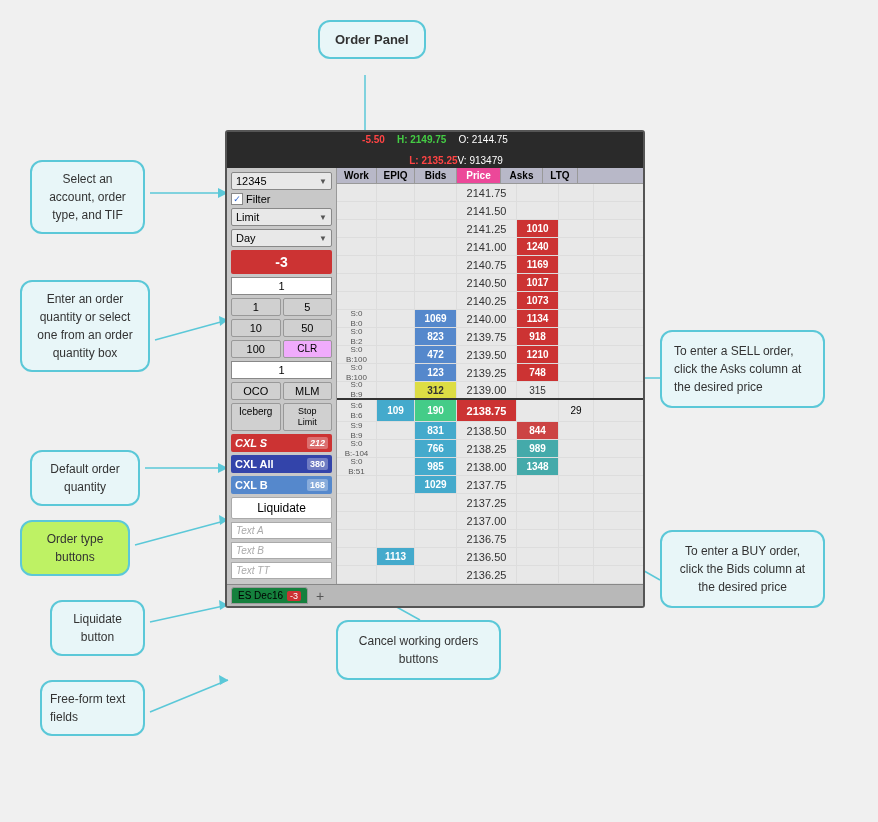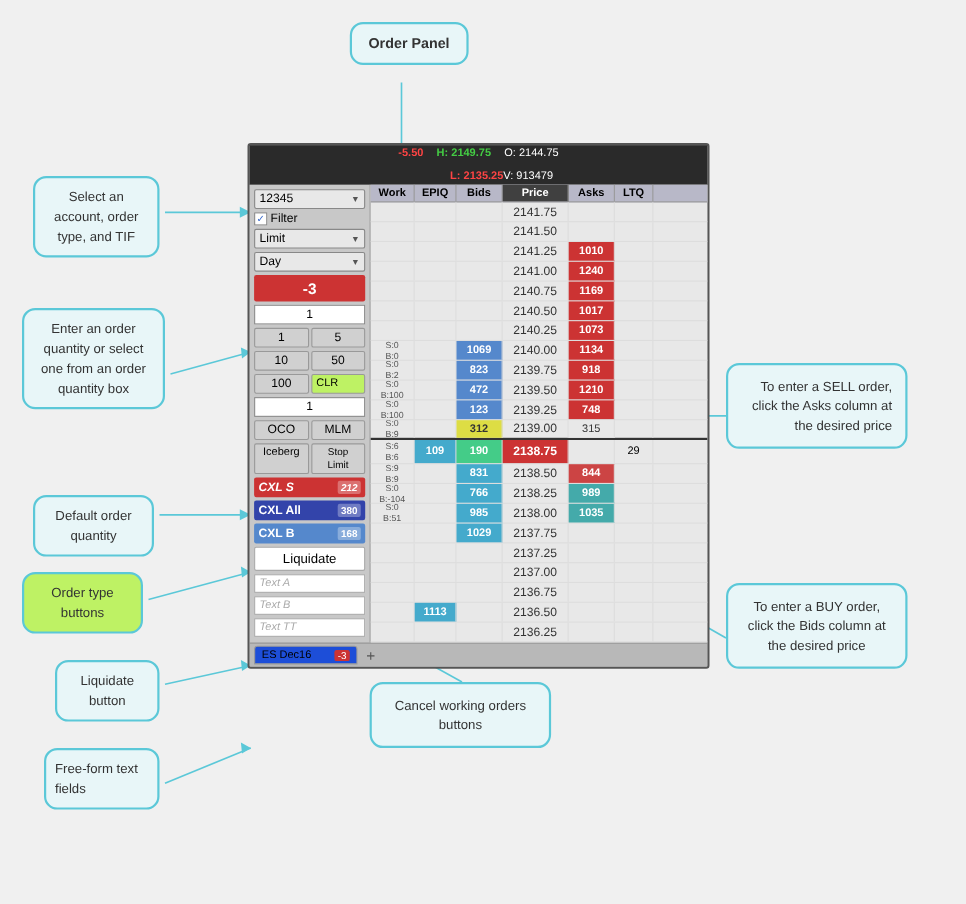--- a/index.html
+++ b/index.html
@@ -142,25 +142,25 @@
       background: #d0d0d0;
       border: 1px solid #999;
       border-radius: 2px;
       font-size: 11px;
       text-align: center;
       padding: 2px 4px;
       cursor: pointer;
       flex: 1;
     }
     .btn-gray-clr {
-      background: #bef264;
+      background: #f0abfc;
       border: 1px solid #999;
       border-radius: 2px;
       font-size: 10px;
-      text-align: left;
+      text-align: center;
       padding: 2px 4px;
       cursor: pointer;
       flex: 1;
     }
 
     .btn-cxl-s {
       background: #cc3333;
       color: white;
       font-weight: bold;
       font-size: 11px;
@@ -236,21 +236,21 @@
       border-bottom: 1px solid #999;
     }
     .lh-cell {
       padding: 2px 3px;
       text-align: center;
       border-right: 1px solid #999;
     }
     .lh-work { width: 40px; }
     .lh-epiq { width: 38px; }
     .lh-bids { width: 42px; }
-    .lh-price { width: 60px; background: #404040; color: white; }
+    .lh-price { width: 44px; background: #ec4899; color: white; }
     .lh-asks { width: 42px; }
     .lh-ltq { width: 35px; }
 
     .ladder-row {
       display: flex;
       border-bottom: 1px solid #ddd;
       height: 18px;
     }
     .lr-cell {
       display: flex;
@@ -280,29 +280,29 @@
     
     .tab-bar {
       background: #b8b8b8;
       border-top: 1px solid #888;
       display: flex;
       align-items: center;
       padding: 2px 4px;
       gap: 4px;
     }
     .tab-item {
-      background: #1d4ed8;
+      background: #15803d;
       border: 1px solid #999;
       border-radius: 3px 3px 0 0;
       font-size: 10px;
       padding: 2px 6px;
       cursor: pointer;
       display: flex;
       align-items: center;
-      gap: 21px;
+      gap: 4px;
     }
     .tab-badge-red {
       background: #cc3333;
       color: white;
       font-size: 9px;
       padding: 0 3px;
       border-radius: 2px;
     }
     .tab-add {
       font-size: 14px;
@@ -444,21 +444,21 @@
       position: absolute;
       top: 330px;
       left: 660px;
       width: 165px;
       background: #e8f6f8;
       border: 2px solid #5bc8d8;
       border-radius: 12px;
       padding: 10px 12px;
       font-size: 12px;
       color: #333;
-      text-align: right;
+      text-align: left;
       line-height: 1.5;
     }
 
     .callout-right-buy {
       position: absolute;
       top: 530px;
       left: 660px;
       width: 165px;
       background: #e8f6f8;
       border: 2px solid #5bc8d8;
@@ -822,21 +822,21 @@
         <div class="lr-cell lr-price price-normal">2138.25</div>
         <div class="lr-cell lr-asks highlight-teal">989</div>
         <div class="lr-cell lr-ltq"></div>
       </div>
 
       <div class="ladder-row">
         <div class="lr-cell lr-work" style="font-size:8px; color:#555; text-align:center; line-height:1.2;">S:0<br>B:51</div>
         <div class="lr-cell lr-epiq"></div>
         <div class="lr-cell lr-bids bids-cyan">985</div>
         <div class="lr-cell lr-price price-normal">2138.00</div>
-        <div class="lr-cell lr-asks highlight-teal">1035</div>
+        <div class="lr-cell lr-asks highlight-teal">1348</div>
         <div class="lr-cell lr-ltq"></div>
       </div>
 
       <div class="ladder-row">
         <div class="lr-cell lr-work"></div>
         <div class="lr-cell lr-epiq"></div>
         <div class="lr-cell lr-bids bids-cyan">1029</div>
         <div class="lr-cell lr-price price-normal">2137.75</div>
         <div class="lr-cell lr-asks"></div>
         <div class="lr-cell lr-ltq"></div>

